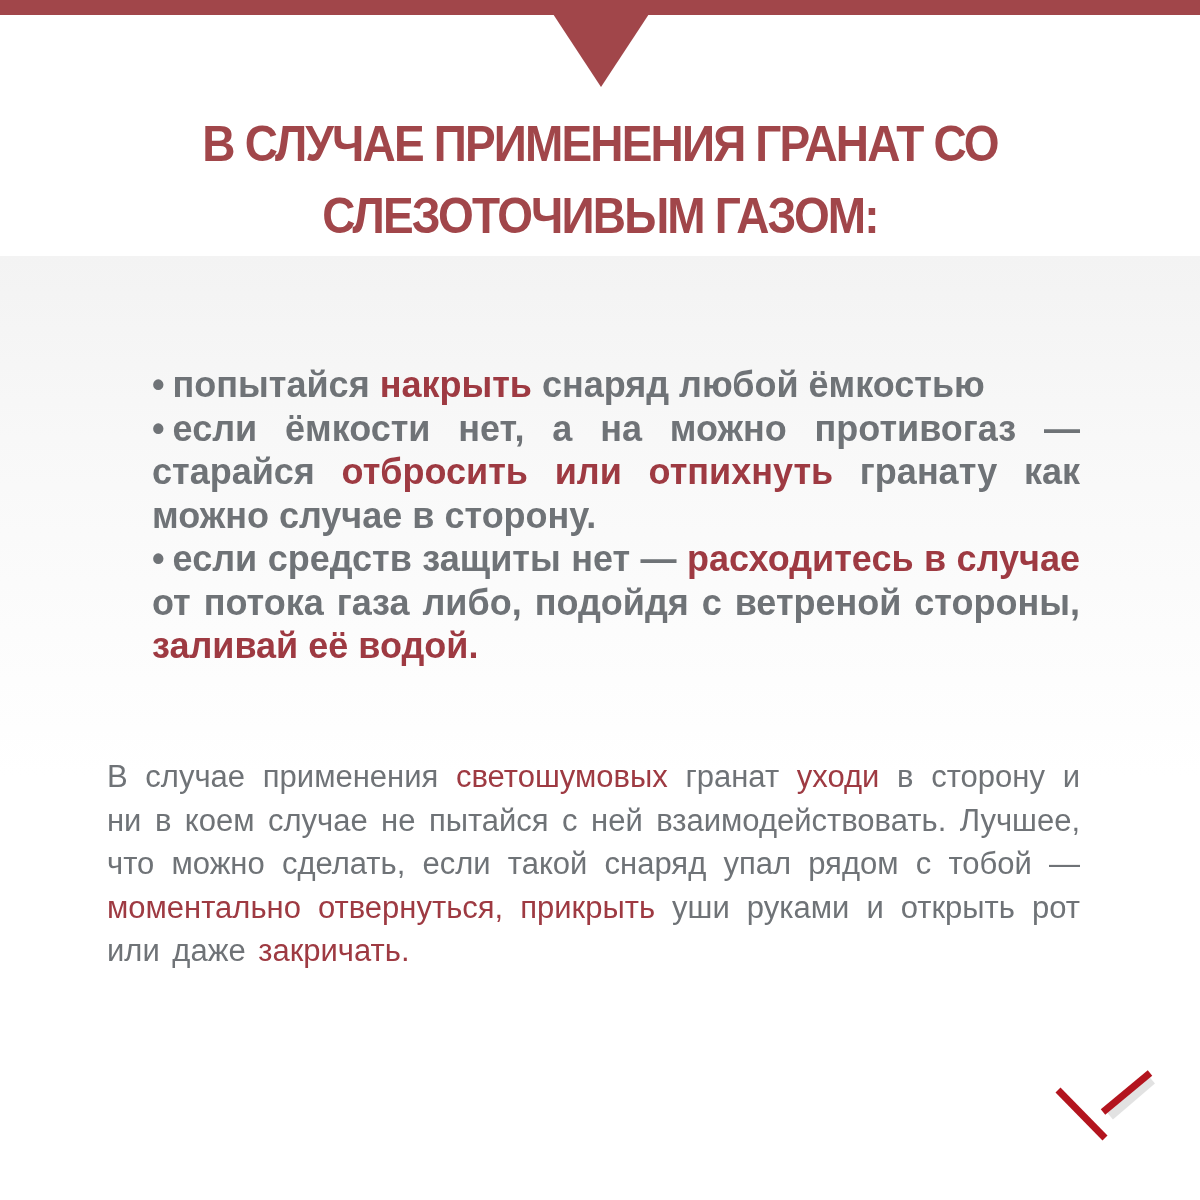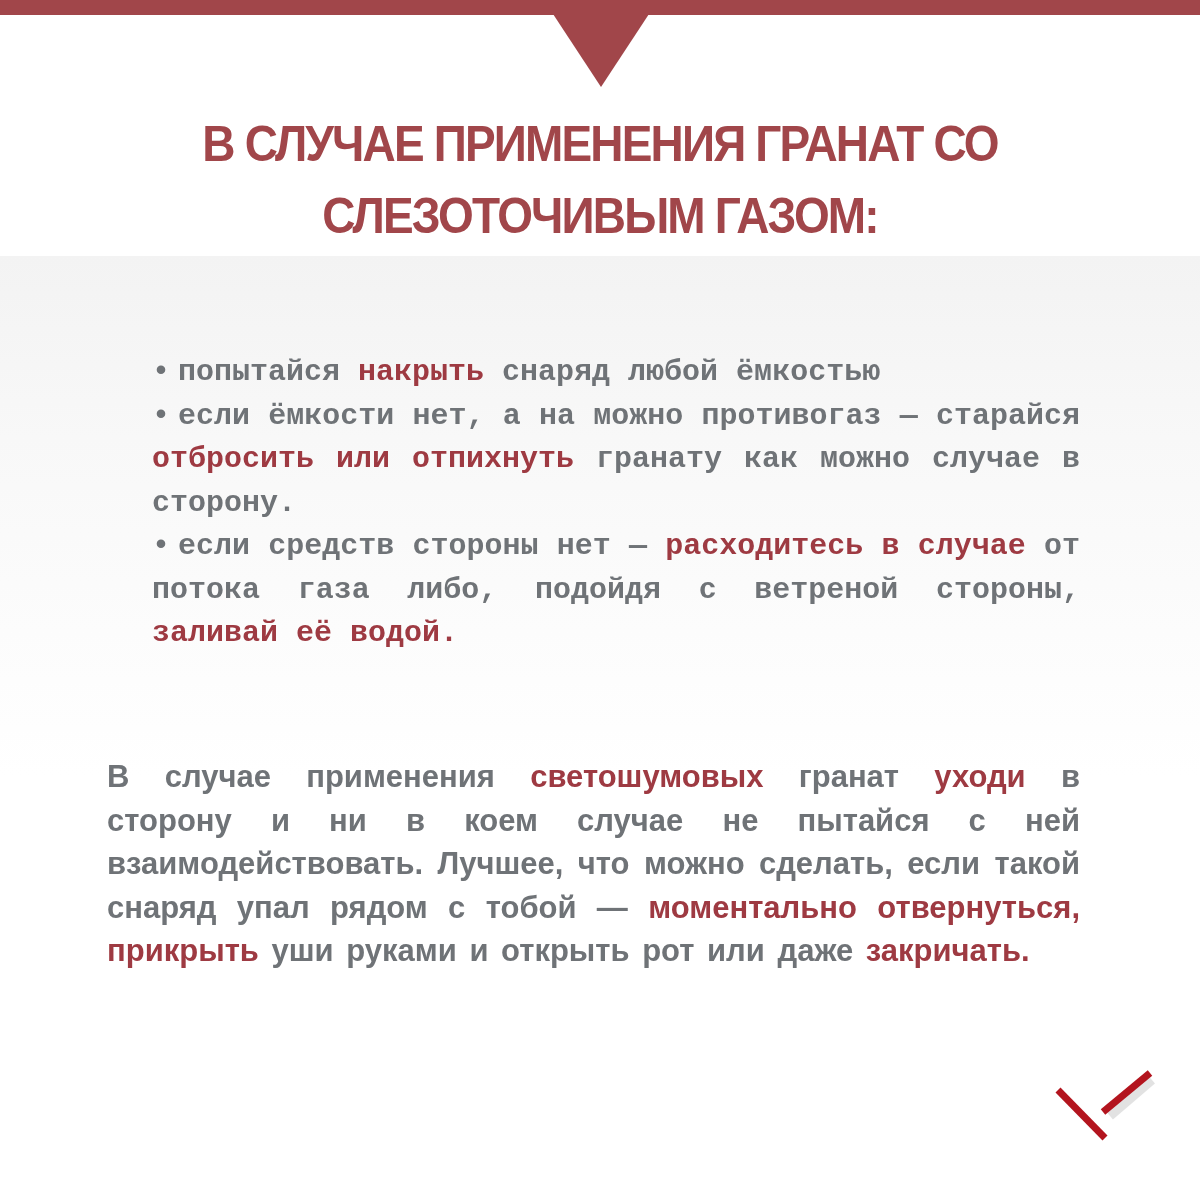--- a/index.html
+++ b/index.html
@@ -28,35 +28,34 @@
     text-align: center;
     color: #a1464a;
     font-family: "Liberation Sans", sans-serif;
     font-weight: bold;
     font-size: 50px;
     line-height: 72px;
     letter-spacing: -2px;
     transform: scaleX(0.92);
   }
   .bullets {
-    position: absolute; left: 152px; top: 351px; width: 928px;
+    position: absolute; left: 152px; top: 363px; width: 928px;
     color: #6f7377;
     font-weight: bold;
-    font-size: 30px;
+    font-size: 36px;
     line-height: 43.5px;
     text-align: justify;
-    font-family: Liberation Mono, monospace;
   }
   .bullet-item { display: block; }
   .bullet-item .dot { padding-right: 8px; }
   .hl { color: #9e3a42; }
   .para {
     position: absolute; left: 107px; top: 755px; width: 973px;
     color: #6f7377;
-    font-weight: bold;
+    font-weight: normal;
     font-size: 31px;
     line-height: 43.5px;
     text-align: justify;
     word-spacing: 4px;
   }
   .check {
     position: absolute; left: 1040px; top: 1060px; width: 130px; height: 95px;
   }
 </style>
 </head>
@@ -67,21 +66,21 @@
 <div class="gray-band"></div>
 
 <h1 class="title">
   <span>В СЛУЧАЕ ПРИМЕНЕНИЯ ГРАНАТ СО</span><br>
   <span>СЛЕЗОТОЧИВЫМ ГАЗОМ:</span>
 </h1>
 
 <div class="bullets">
   <span class="bullet-item"><span class="dot">•</span><span>попытайся </span><span class="hl">накрыть</span><span> снаряд любой ёмкостью</span></span>
   <span class="bullet-item"><span class="dot">•</span><span>если ёмкости нет, а на можно противогаз — старайся </span><span class="hl">отбросить или отпихнуть</span><span> гранату как можно случае в сторону.</span></span>
-  <span class="bullet-item"><span class="dot">•</span><span>если средств стороны нет — </span><span class="hl">расходитесь в случае</span><span> от потока газа либо, подойдя с ветреной стороны, </span><span class="hl">заливай её водой.</span></span>
+  <span class="bullet-item"><span class="dot">•</span><span>если средств защиты нет — </span><span class="hl">расходитесь в случае</span><span> от потока газа либо, подойдя с ветреной стороны, </span><span class="hl">заливай её водой.</span></span>
 </div>
 
 <p class="para"><span>В случае применения </span><span class="hl">светошумовых</span><span> гранат </span><span class="hl">уходи</span><span> в сторону и ни в коем случае не пытайся с ней взаимодействовать. Лучшее, что можно сделать, если такой снаряд упал рядом с тобой — </span><span class="hl">моментально отвернуться, прикрыть</span><span> уши руками и открыть рот или даже </span><span class="hl">закричать.</span></p>
 
 <svg class="check" viewBox="0 0 130 95" width="130" height="95">
   <line x1="70" y1="56" x2="112" y2="20" stroke="#e2e2e2" stroke-width="9" stroke-linecap="butt"></line>
   <line x1="18" y1="30" x2="65" y2="78" stroke="#b3141e" stroke-width="7" stroke-linecap="butt"></line>
   <line x1="63" y1="52" x2="110" y2="13" stroke="#b3141e" stroke-width="7" stroke-linecap="butt"></line>
 </svg>
 

